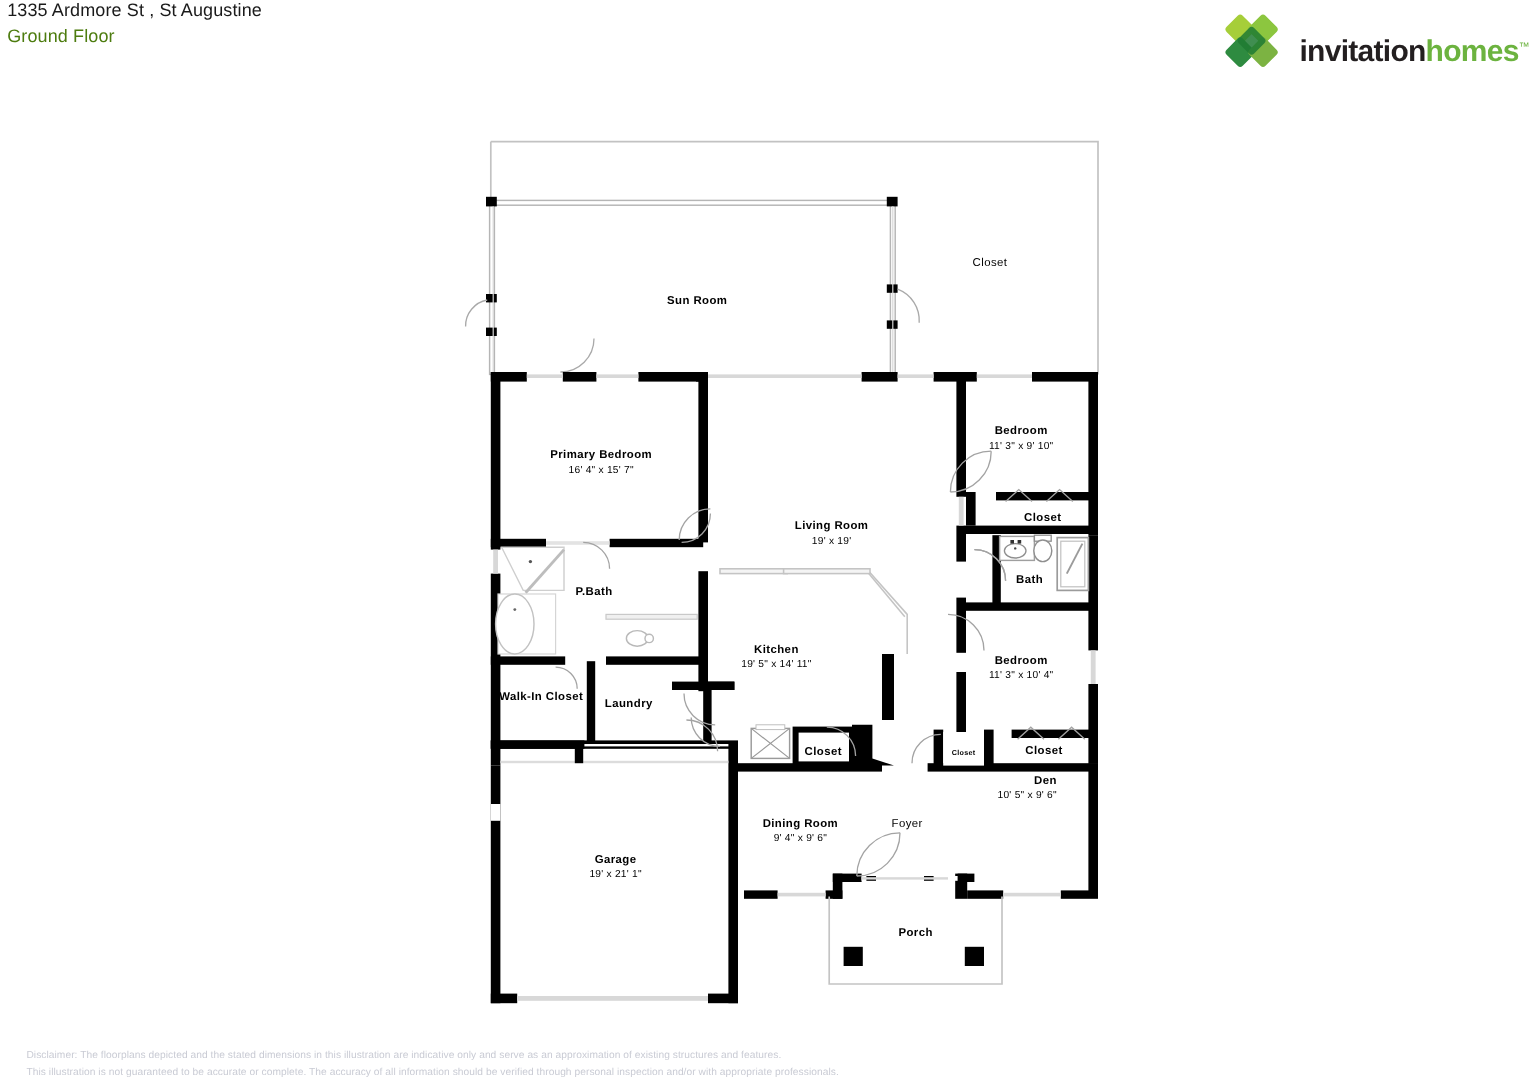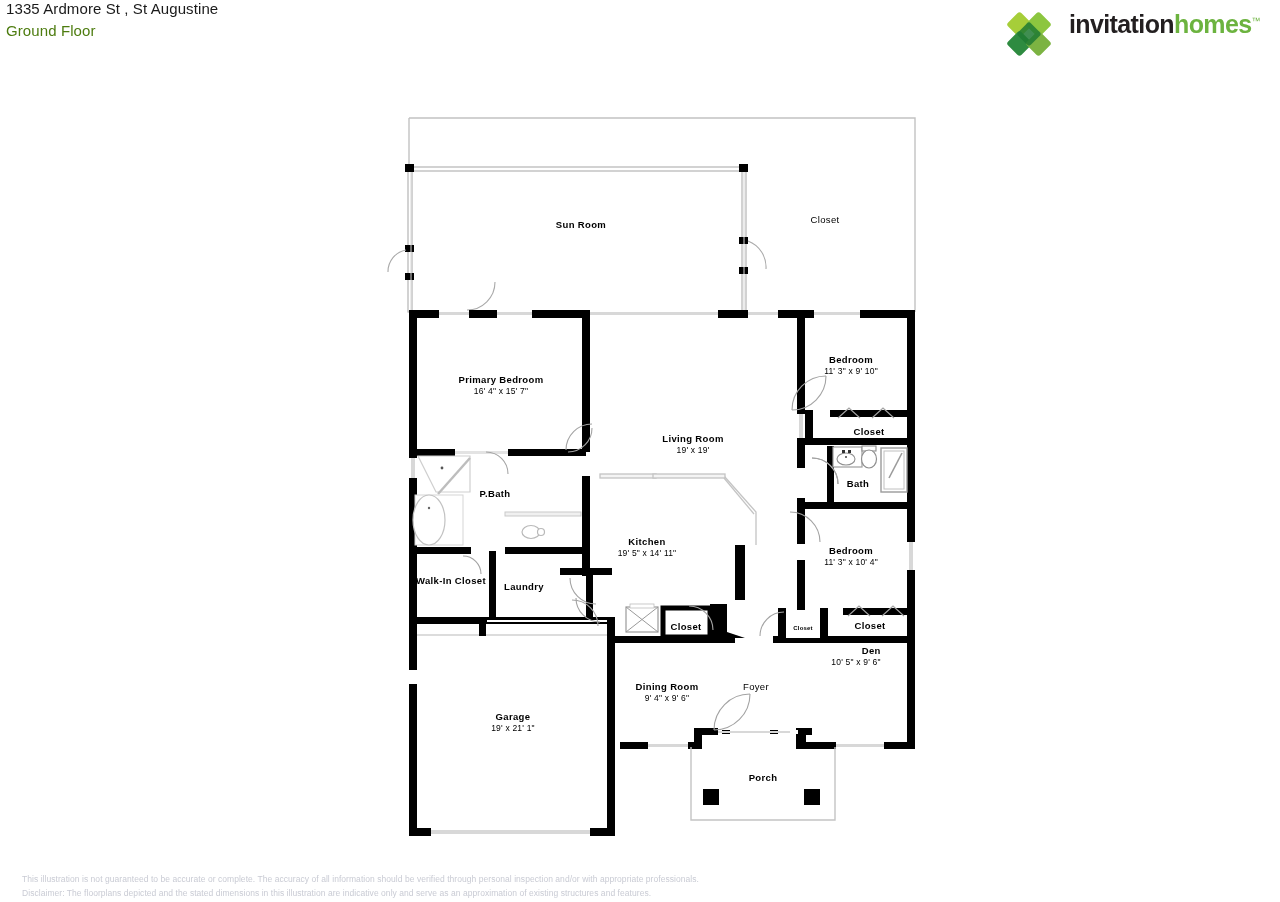--- a/index.html
+++ b/index.html
@@ -30,24 +30,24 @@
   }
   #header-title-block .floor {
     font-size: 15px;
     color: #4d7c0f;
     letter-spacing: 0.1px;
   }
 
   
   #brand-logo {
     position: absolute;
-    right: 20px;
+    right: 6px;
     top: 10px;
     display: flex;
-    align-items: flex-start;
+    align-items: flex-end;
     gap: 12px;
   }
   #brand-logo .wordmark {
     font-size: 25px;
     font-weight: bold;
     letter-spacing: -0.6px;
     white-space: nowrap;
     position: relative;
   }
   #brand-logo .wm-invitation { color: #231f20; }
@@ -361,21 +361,21 @@
     <rect x="804" y="789" width="16" height="16" fill="#000000"></rect>
   </g>
 
   <g stroke="#d8d8d8" stroke-width="1">
     <line x1="411" y1="172" x2="411" y2="310"></line>
     <line x1="744" y1="172" x2="744" y2="310"></line>
   </g>
 
 </svg>
 
-<div class="room-label" style="left:575px; top:219px;padding-left:12px;">
+<div class="room-label" style="left:575px; top:245px;padding-left:12px;">
   <div class="rl-name">Sun Room</div>
 </div>
 
 <div class="room-label lbl-regular" style="left:825px; top:214px;">
   <div class="rl-name">Closet</div>
 </div>
 
 <div class="room-label" style="left:501px; top:374px;">
   <div class="rl-name">Primary Bedroom</div>
   <div class="rl-dims">16' 4" x 15' 7"</div>
@@ -450,15 +450,15 @@
 <div class="room-label" style="left:856px; top:645px;text-align:right;">
   <div class="rl-name">Den</div>
   <div class="rl-dims">10' 5" x 9' 6"</div>
 </div>
 
 <div class="room-label" style="left:763px; top:772px;">
   <div class="rl-name">Porch</div>
 </div>
 
 <div id="disclaimer">
+  <div>Disclaimer: The floorplans depicted and the stated dimensions in this illustration are indicative only and serve as an approximation of existing structures and features.</div>
   <div>This illustration is not guaranteed to be accurate or complete. The accuracy of all information should be verified through personal inspection and/or with appropriate professionals.</div>
-  <div>Disclaimer: The floorplans depicted and the stated dimensions in this illustration are indicative only and serve as an approximation of existing structures and features.</div>
 </div>
 
 </body></html>

